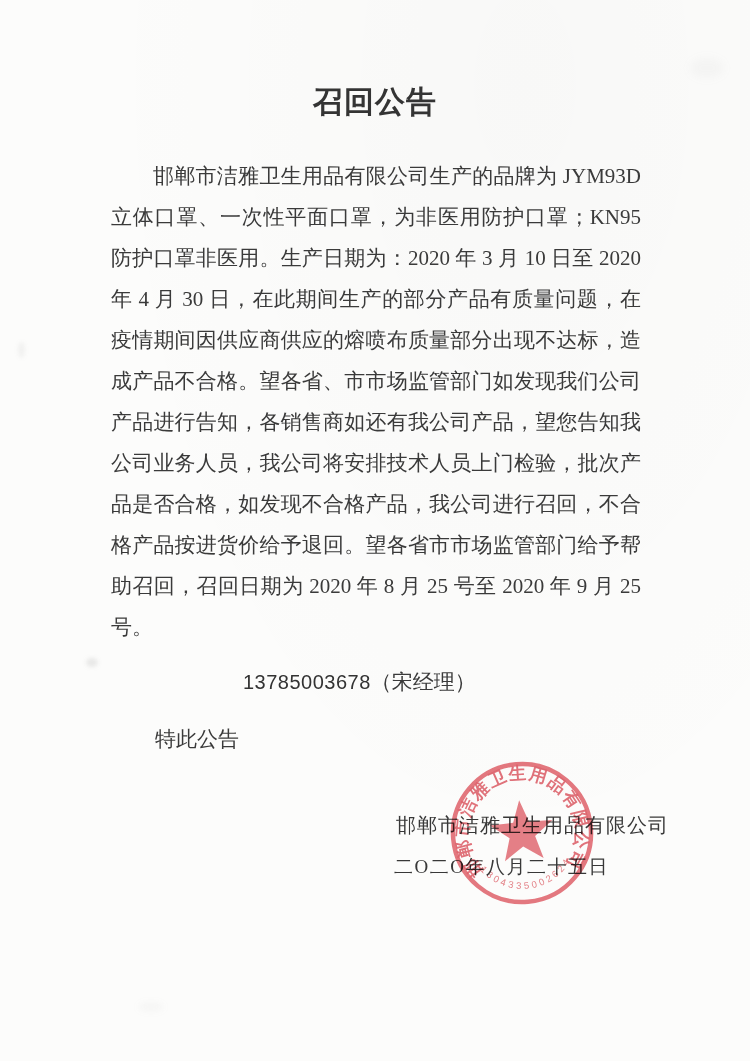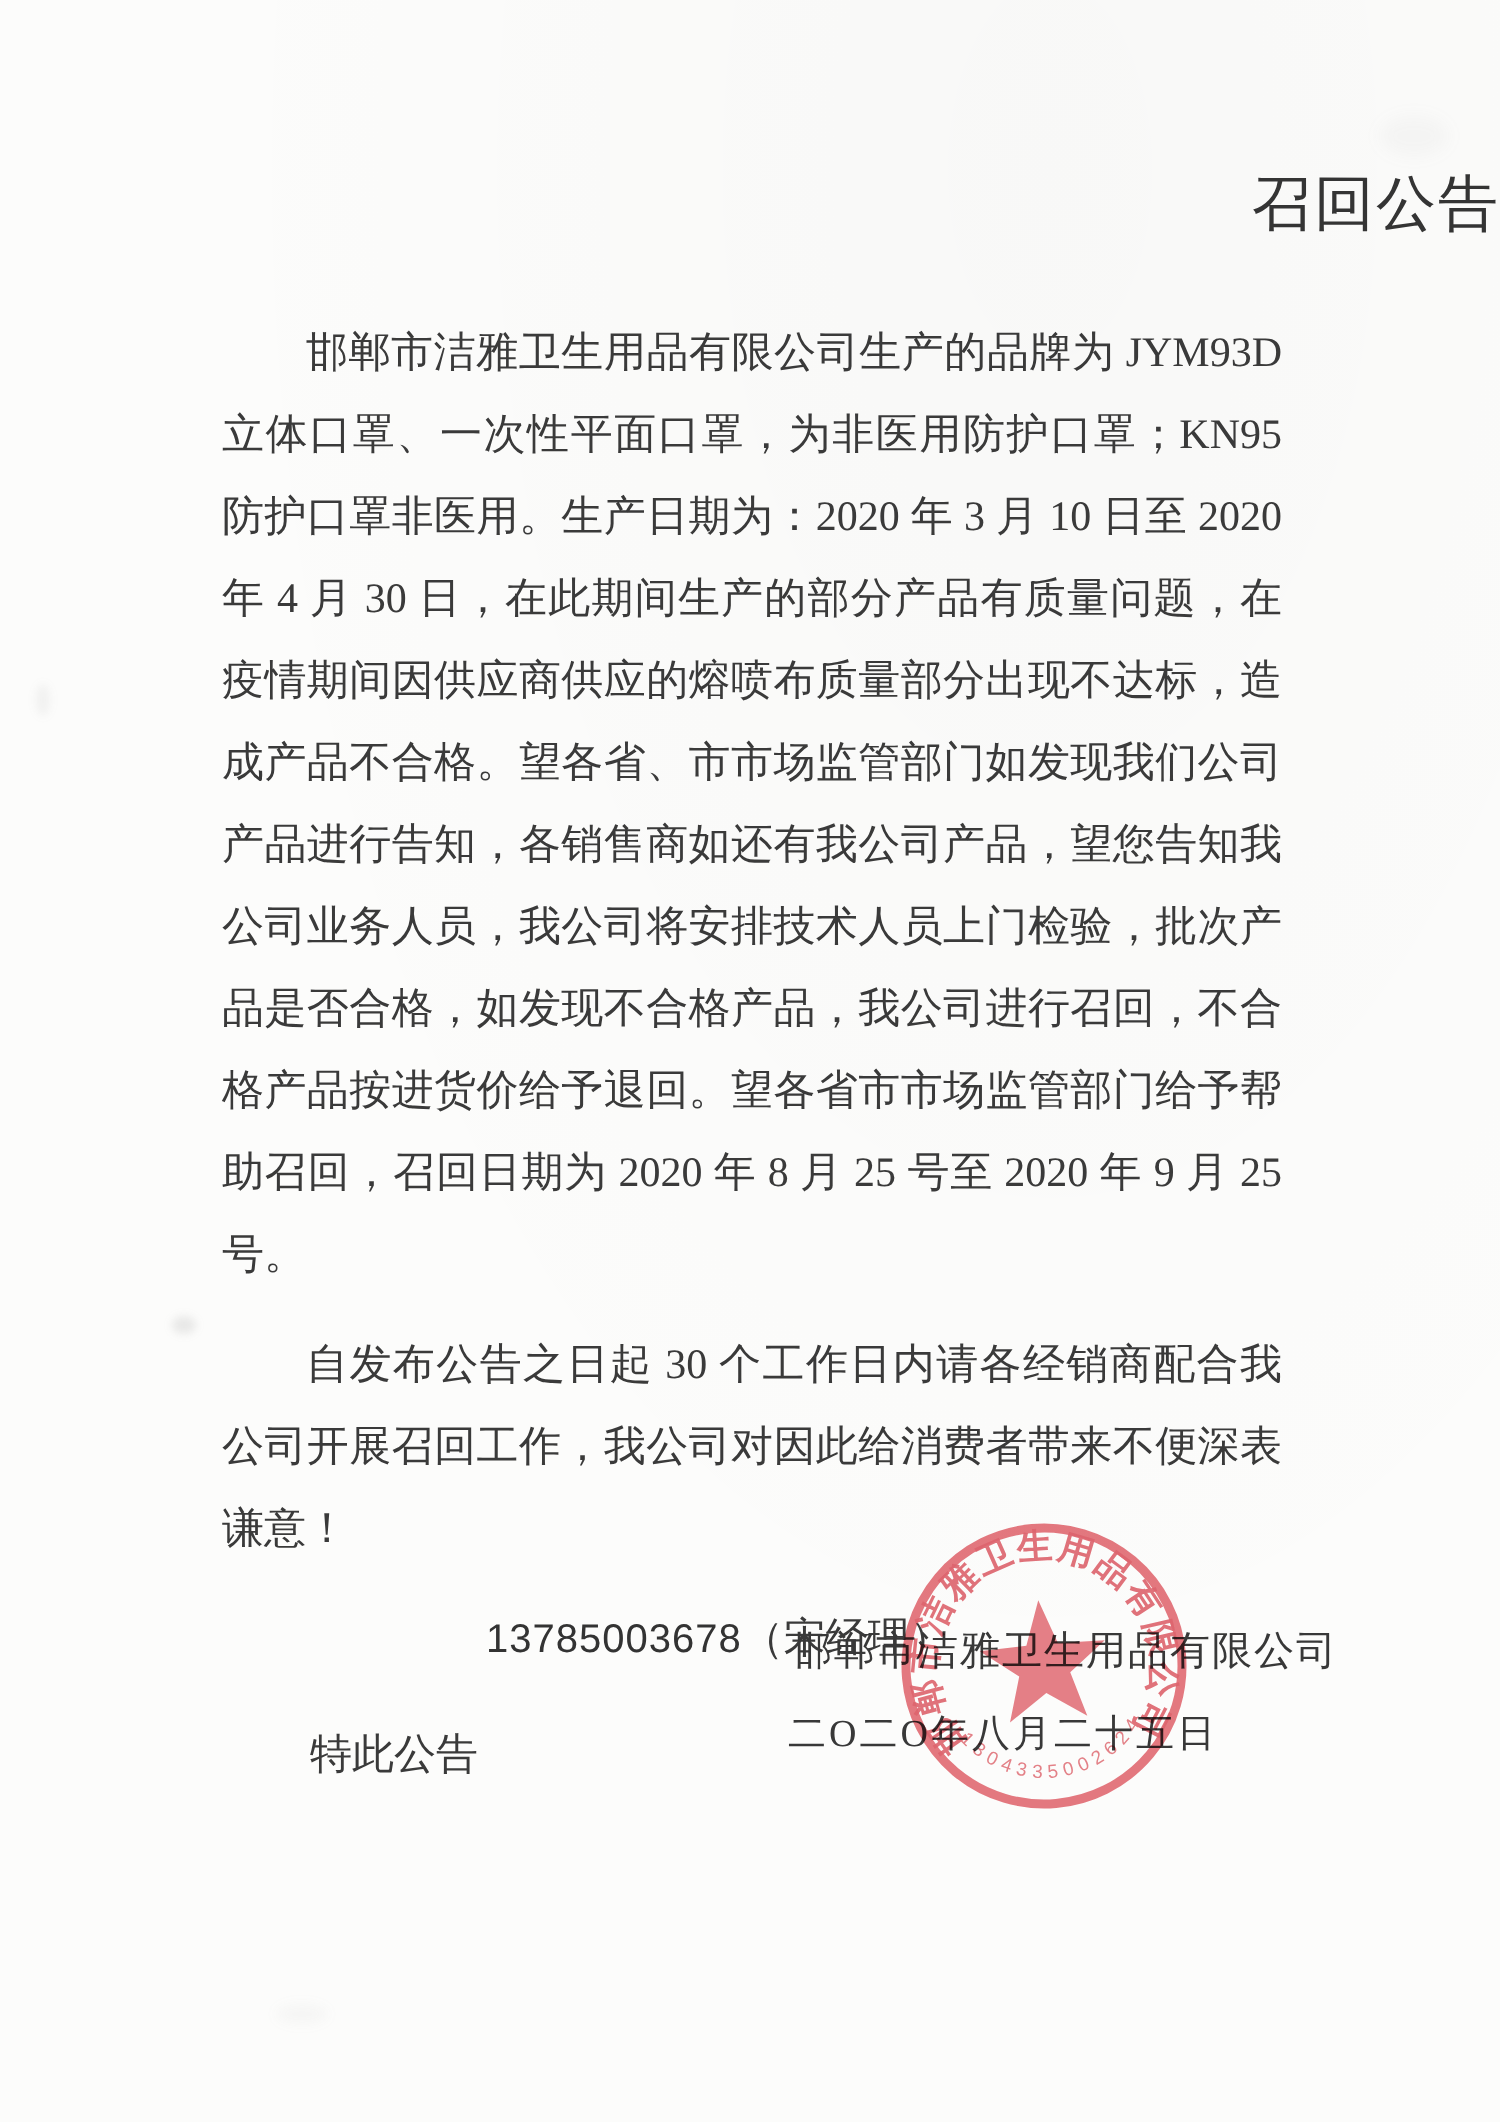--- a/index.html
+++ b/index.html
@@ -8,22 +8,22 @@
     width:750px;height:1061px;
     margin:0 auto;
     background:#fcfcfb;
     background-image:radial-gradient(ellipse at 70% 8%, rgba(0,0,0,0.015), rgba(0,0,0,0) 60%);
     overflow:hidden;
     font-family:"Liberation Serif","DejaVu Serif",serif;
     color:#3a3a3a;
   }
   .doc-title{
     position:absolute;top:82px;left:0;width:100%;
-    margin:0;text-align:right;
-    font-size:30px;font-weight:normal;letter-spacing:1px;
+    margin:0;text-align:center;
+    font-size:30px;font-weight:bold;letter-spacing:1px;
     color:#343434;
   }
   .content{
     position:absolute;left:97px;top:142px;width:558px;
     font-size:21px;line-height:41px;
     text-align:justify;
   }
   .para{margin:14px;text-indent:2em;}
   .phone-line{white-space:nowrap;}
   .phone-line.first{padding-left:2em;}
@@ -56,21 +56,20 @@
 </style>
 </head>
 <body>
 
 <div class="page">
 
   <h1 class="doc-title">召回公告</h1>
 
   <div class="content">
     <p class="para">邯郸市洁雅卫生用品有限公司生产的品牌为 JYM93D 立体口罩、一次性平面口罩，为非医用防护口罩；KN95 防护口罩非医用。生产日期为：2020 年 3 月 10 日至 2020 年 4 月 30 日，在此期间生产的部分产品有质量问题，在疫情期间因供应商供应的熔喷布质量部分出现不达标，造成产品不合格。望各省、市市场监管部门如发现我们公司产品进行告知，各销售商如还有我公司产品，望您告知我公司业务人员，我公司将安排技术人员上门检验，批次产品是否合格，如发现不合格产品，我公司进行召回，不合格产品按进货价给予退回。望各省市市场监管部门给予帮助召回，召回日期为 2020 年 8 月 25 号至 2020 年 9 月 25 号。</p>
-    <p class="para">自发布公告之日起 30 个工作日内请各经销商配合我公司开展召回工作，我公司对因此给消费者带来不便深表谦意！</p>
 
     <div class="phone-line cont">
       <span class="phone-num">13785003678</span><span>（宋经理）</span>
     </div>
 
     <p class="closing">特此公告</p>
   </div>
 
   <div class="sig-company">邯郸市洁雅卫生用品有限公司</div>
   <div class="sig-date">二O二O年八月二十五日</div>

